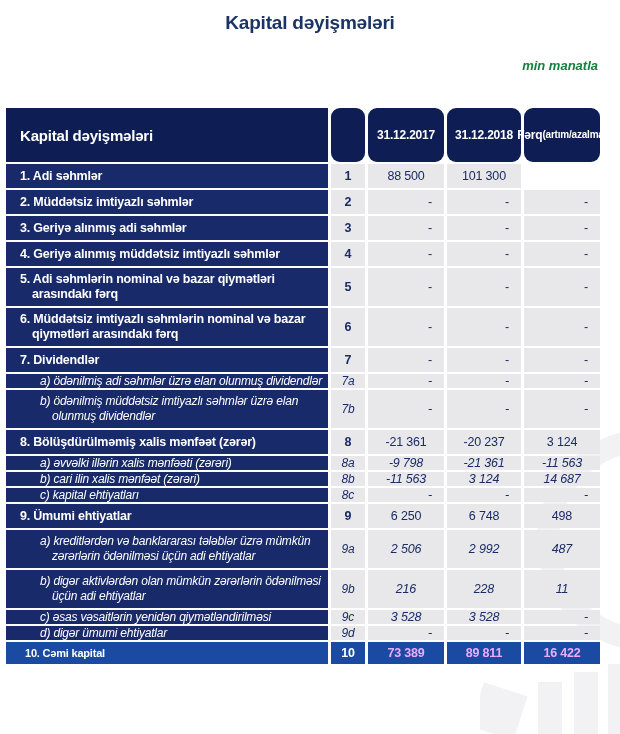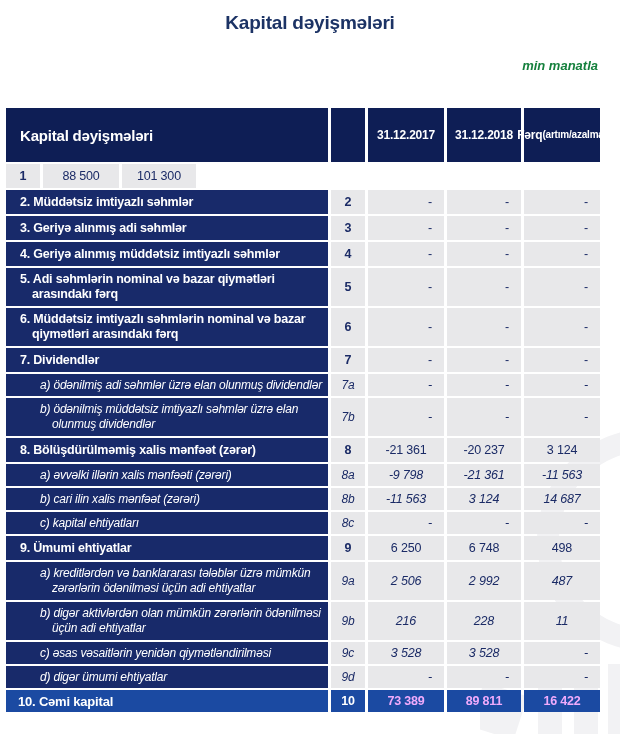--- a/index.html
+++ b/index.html
@@ -29,44 +29,44 @@
   .c-num{width:34px;justify-content:center;}
   .c-v{width:76px;}
   .c-v18{width:74px;}
   .c-vf{width:76px;}
 
   
   .hrow .cell{background:#0e1e55;color:#ffffff;}
   .hrow{height:54px;}
   .hrow .cell{height:54px;}
   .h-label{font-size:15px;font-weight:700;padding-left:14px;}
-  .h-col{justify-content:center;text-align:center;font-size:12px;font-weight:700;}
+  .h-col{justify-content:center;text-align:center;font-size:12px;font-weight:700;border-radius:9px;}
   .h-ferq{flex-direction:row;justify-content:center;line-height:12px;}
   .h-ferq .l2{font-size:10px;font-weight:700;}
 
   
   .trow .lab{background:#182a6a;color:#ffffff;}
   .trow .dat{background:#e8e8ea;color:#1b2b66;}
   .rt-main .cell{height:24px;}
   .rt-main2 .cell{height:38px;}
-  .rt-sub .cell{height:22px;}
+  .rt-sub .cell{height:14px;}
   .rt-sub2 .cell{height:38px;}
   .rt-total .cell{height:22px;}
 
   .rt-main .lab, .rt-main2 .lab{font-size:12.5px;font-weight:700;padding-left:26px;text-indent:-12px;line-height:15px;}
   .rt-sub .lab, .rt-sub2 .lab{font-size:12px;font-style:italic;padding-left:46px;text-indent:-12px;line-height:15px;}
   .rt-main .c-num, .rt-main2 .c-num{font-size:12.5px;font-weight:700;}
   .rt-sub .c-num, .rt-sub2 .c-num{font-size:12px;font-style:italic;}
   .rt-sub .dat.val, .rt-sub2 .dat.val{font-style:italic;}
 
   .dat.val{justify-content:center;font-size:12.5px;}
   .dat.val.dash{justify-content:flex-end;padding-right:12px;}
 
   .rt-total .cell{background:#1b4aa2;color:#ffffff;font-weight:700;}
-  .rt-total .lab{font-size:13px;padding-left:12px;}
+  .rt-total .lab{font-size:11px;padding-left:19px;}
   .rt-total .c-num{font-size:12.5px;}
   .rt-total .dat.val{color:#f0abfc;font-size:12.5px;}
 </style>
 </head>
 <body>
 
 <svg class="watermark" width="140" height="314" viewBox="0 0 140 314">
   <g fill="none" stroke="#f2f2f4" stroke-width="22">
     <circle cx="168" cy="120" r="100"></circle>
   </g>
@@ -87,20 +87,21 @@
     <div class="cell c-num h-col"></div>
     <div class="cell c-v h-col">31.12.2017</div>
     <div class="cell c-v18 h-col">31.12.2018</div>
     <div class="cell c-vf h-col h-ferq">
       <span class="l1">Fərq</span>
       <span class="l2">(artım/azalma)</span>
     </div>
   </div>
   <div id="rows-container">
       <div class="trow rt-main">
+        <div class="cell c-label lab">1. Adi səhmlər</div>
         <div class="cell c-num dat">1</div>
         <div class="cell c-v dat val">88 500</div>
         <div class="cell c-v18 dat val">101 300</div>
       </div>
       <div class="trow rt-main">
         <div class="cell c-label lab">2. Müddətsiz imtiyazlı səhmlər</div>
         <div class="cell c-num dat">2</div>
         <div class="cell c-v dat val dash">-</div>
         <div class="cell c-v18 dat val dash">-</div>
         <div class="cell c-vf dat val dash">-</div>

